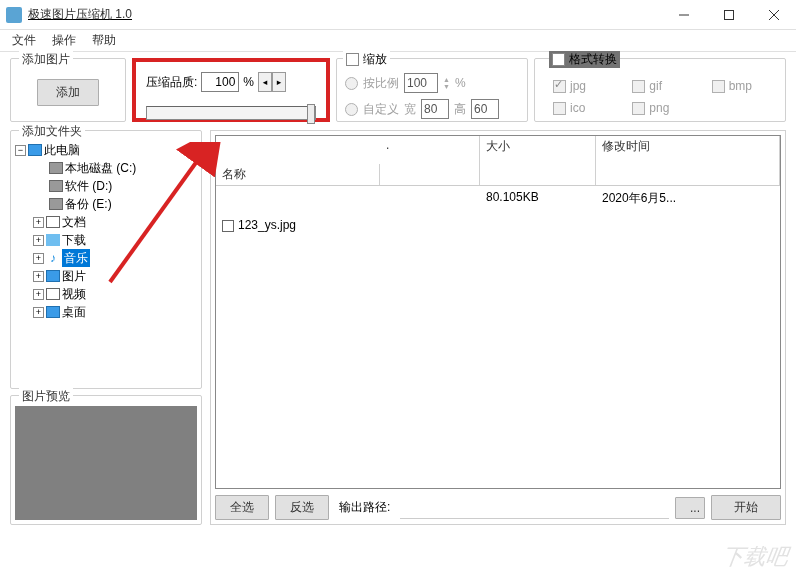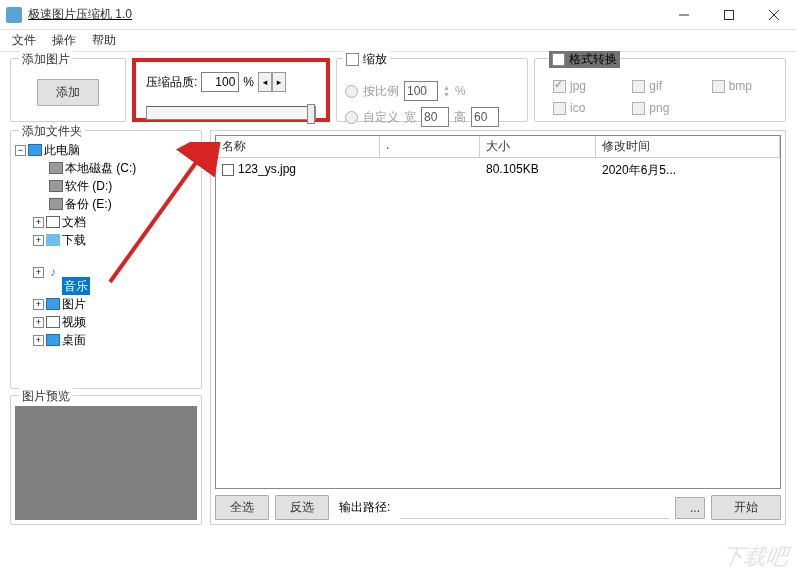--- a/index.html
+++ b/index.html
@@ -30,21 +30,21 @@
 
 .quality-box { width: 198px; border: 4px solid #d82323 !important; position: relative; padding: 8px 10px; }
 .quality-row { display: flex; align-items: center; gap: 4px; margin-bottom: 14px; margin-top: 2px;}
 .num-input { width: 38px; height: 20px; border: 1px solid #808080; text-align: right; padding-right: 3px; background: #fff; }
 .small-input { width: 34px; height: 20px; border: 1px solid #808080; padding: 0 2px; background: #fff; }
 .stepper { display: flex; }
 .step-btn { width: 14px; height: 20px; border: 1px solid #999; background: #f0f0f0; display: flex; align-items: center; justify-content: center; font-size: 9px; }
 .slider { width: 100%; height: 14px; border: 1px solid #888; border-top: 1px solid #666; background: #f4f4f4; position: relative; }
 .slider-thumb { position: absolute; right: 0; top: -3px; width: 8px; height: 20px; background: #ececec; border: 1px solid #888; }
 
-.scale-box { width: 192px; padding-top: 16px; }
+.scale-box { width: 192px; padding-top: 8px; }
 .chk-row { display: flex; align-items: center; gap: 4px; }
 .chk, .radio { width: 13px; height: 13px; border: 1px solid #888; background: #fff; display: inline-block; }
 .radio { border-radius: 50%; }
 .chk.disabled, .radio.disabled { background: #f0f0f0; border-color: #b0b0b0; }
 .disabled-text { color: #a0a0a0; }
 .scale-row { display: flex; align-items: center; gap: 5px; margin-top: 6px; }
 
 .format-box { flex: 1; padding-top: 8px; }
 .fmt-grid { display: grid; grid-template-columns: repeat(3, 1fr); gap: 8px 14px; margin-top: 12px; margin-left: 10px; }
 .fmt-item { display: flex; align-items: center; gap: 4px; }
@@ -63,30 +63,30 @@
 .ic-pc { background: #3a9be8; border: 1px solid #2070b0; }
 .ic-drive { background: #999; border: 1px solid #666; }
 .ic-doc { background: #fff; border: 1px solid #666; }
 .ic-down { background: #6fbef0; }
 .ic-music { background: #fff; color:#2090e0; font-weight:bold; text-align:center; line-height:12px; }
 .ic-img { background: #3a9be8; border: 1px solid #2070b0; }
 .ic-vid { background: #fff; border: 1px solid #666; }
 .ic-desktop { background: #3a9be8; border: 1px solid #2070b0; }
 .indent1 { padding-left: 18px; }
 .indent2 { padding-left: 34px; }
-.musicsel { color: #fff; background: #0078d7; padding: 0 2px; margin-top: 28px; }
+.musicsel { color: #fff; background: #0078d7; padding: 0 2px; }
 
 .preview-box { height: 130px; border: 1px solid #d0d0d0; padding: 10px 4px 4px 4px; position: relative; }
 .preview-area { width: 100%; height: 100%; background: #808080; }
 
 .right-col { flex: 1; border: 1px solid #d0d0d0; padding: 4px; display: flex; flex-direction: column; }
 .file-list { flex: 1; border: 1px solid #888; background: #fff; display: flex; flex-direction: column; }
 .list-header { display: flex; border-bottom: 1px solid #ccc; background: #fff; }
 .list-header .col { border-right: 1px solid #d0d0d0; padding: 2px 6px; color: #333; }
-.col-name { width: 164px; }
+.col-name { width: 164px; margin-top: 28px; }
 .col-dot { width: 100px; }
 .col-size { width: 116px; }
 .col-date { flex: 1; }
 .list-row { display: flex; padding: 2px 0; }
 .list-row .cell { padding: 2px 6px; }
 .row-chk { width: 12px; height: 12px; border: 1px solid #666; display: inline-block; margin-right: 4px; vertical-align: middle; }
 
 .bottom-bar { display: flex; align-items: center; gap: 6px; margin-top: 6px; }
 .bottom-bar .btn { padding: 3px 14px; }
 .out-field { flex: 1; height: 22px; }

